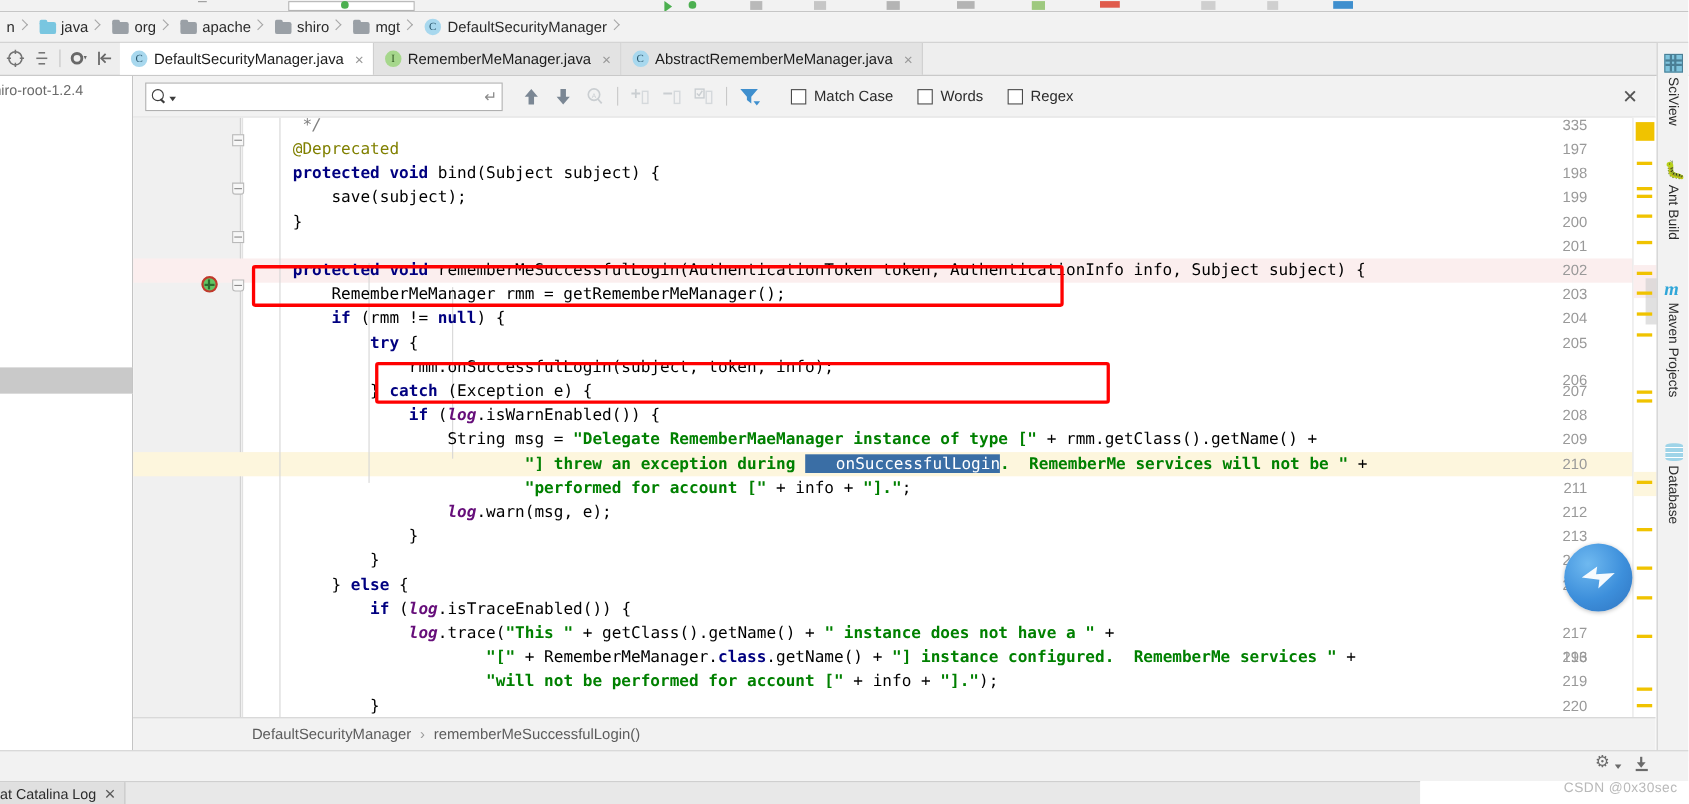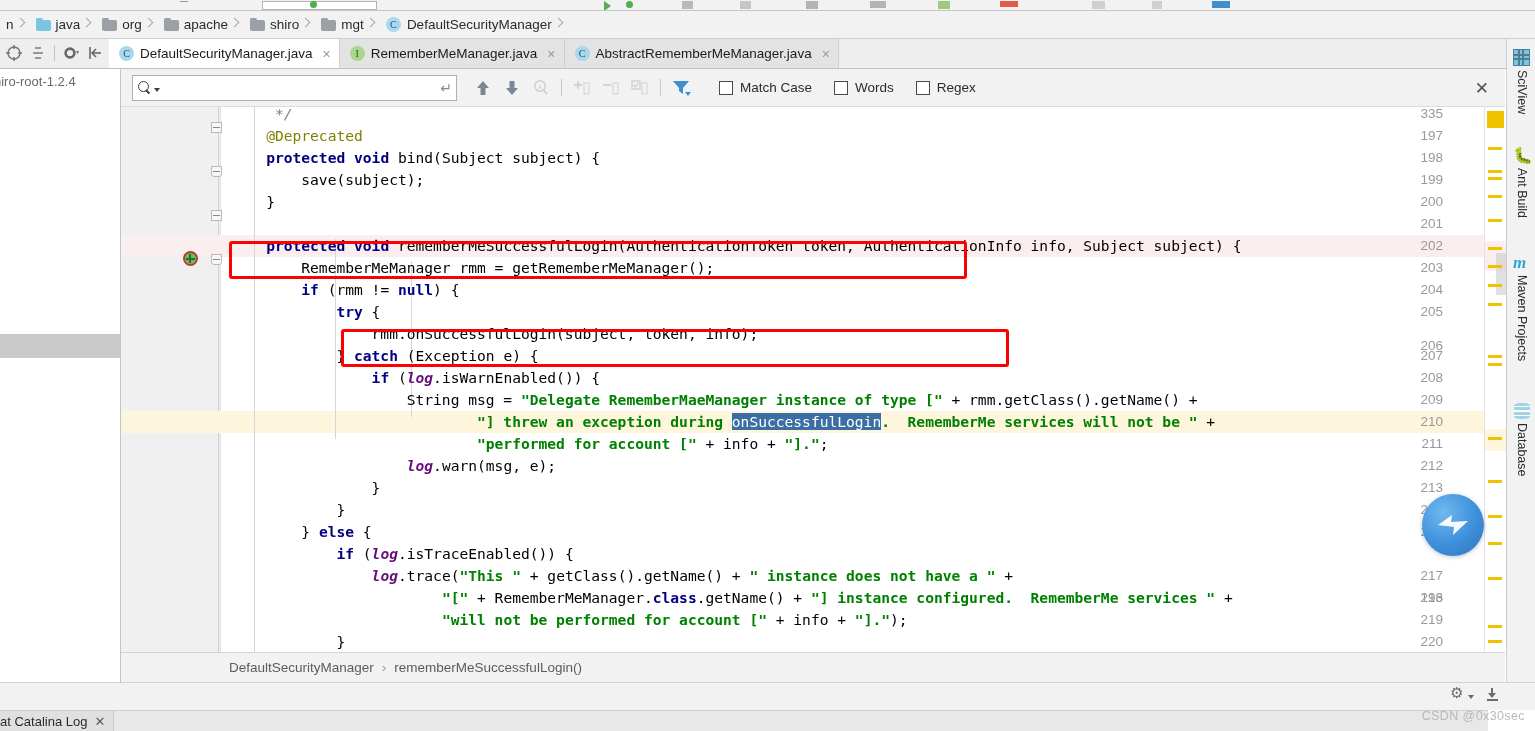--- a/index.html
+++ b/index.html
@@ -206,21 +206,21 @@
     position: absolute; left: 0; width: 1384px; height: 22px;
     background: #fbeeee;
   }
   
   .kw { color: #000080; font-weight: bold; }
   .str { color: #008000; font-weight: bold; }
   .ann { color: #808000; }
   .fld { color: #660e7a; font-style: italic; font-weight: bold; }
   .pln { color: #000000; }
   .cmt { color: #808080; font-style: italic; }
-  .sel { background: #3a6ea5; color: #ffffff; }
+  .sel { background: #3a6ea5; color: #ffffff; padding-left: 28px; }
 
   
   .redbox {
     position: absolute; border: 3px solid #ff0000; border-radius: 3px;
     pointer-events: none;
   }
 
   
   .fold {
     position: absolute; left: 90px; width: 11px; height: 11px;
@@ -361,21 +361,21 @@
     width: 0; height: 0; border-left: 4px solid transparent;
     border-right: 4px solid transparent; border-top: 5px solid #6b6b6b;
   }
   .dl-base {
     position: absolute; left: 1px; top: 11px; width: 11px; height: 2px;
     background: #6b6b6b;
   }
 
   
   .bottombar {
-    position: absolute; left: 0; top: 710px; width: 1488px; height: 21px;
+    position: absolute; left: 0; top: 710px; width: 1291px; height: 21px;
     background: #e8e8e8; border-top: 1px solid #cfcfcf;
   }
   .btab {
     position: absolute; left: 0; top: 0; height: 21px;
     display: flex; align-items: center; gap: 7px;
     padding: 0 8px 0 0; background: #e0e0e0;
     font-size: 13px; color: #2b2b2b; white-space: nowrap;
     border-right: 1px solid #c6c6c6;
     margin-left: -16px; padding-left: 16px;
   }

